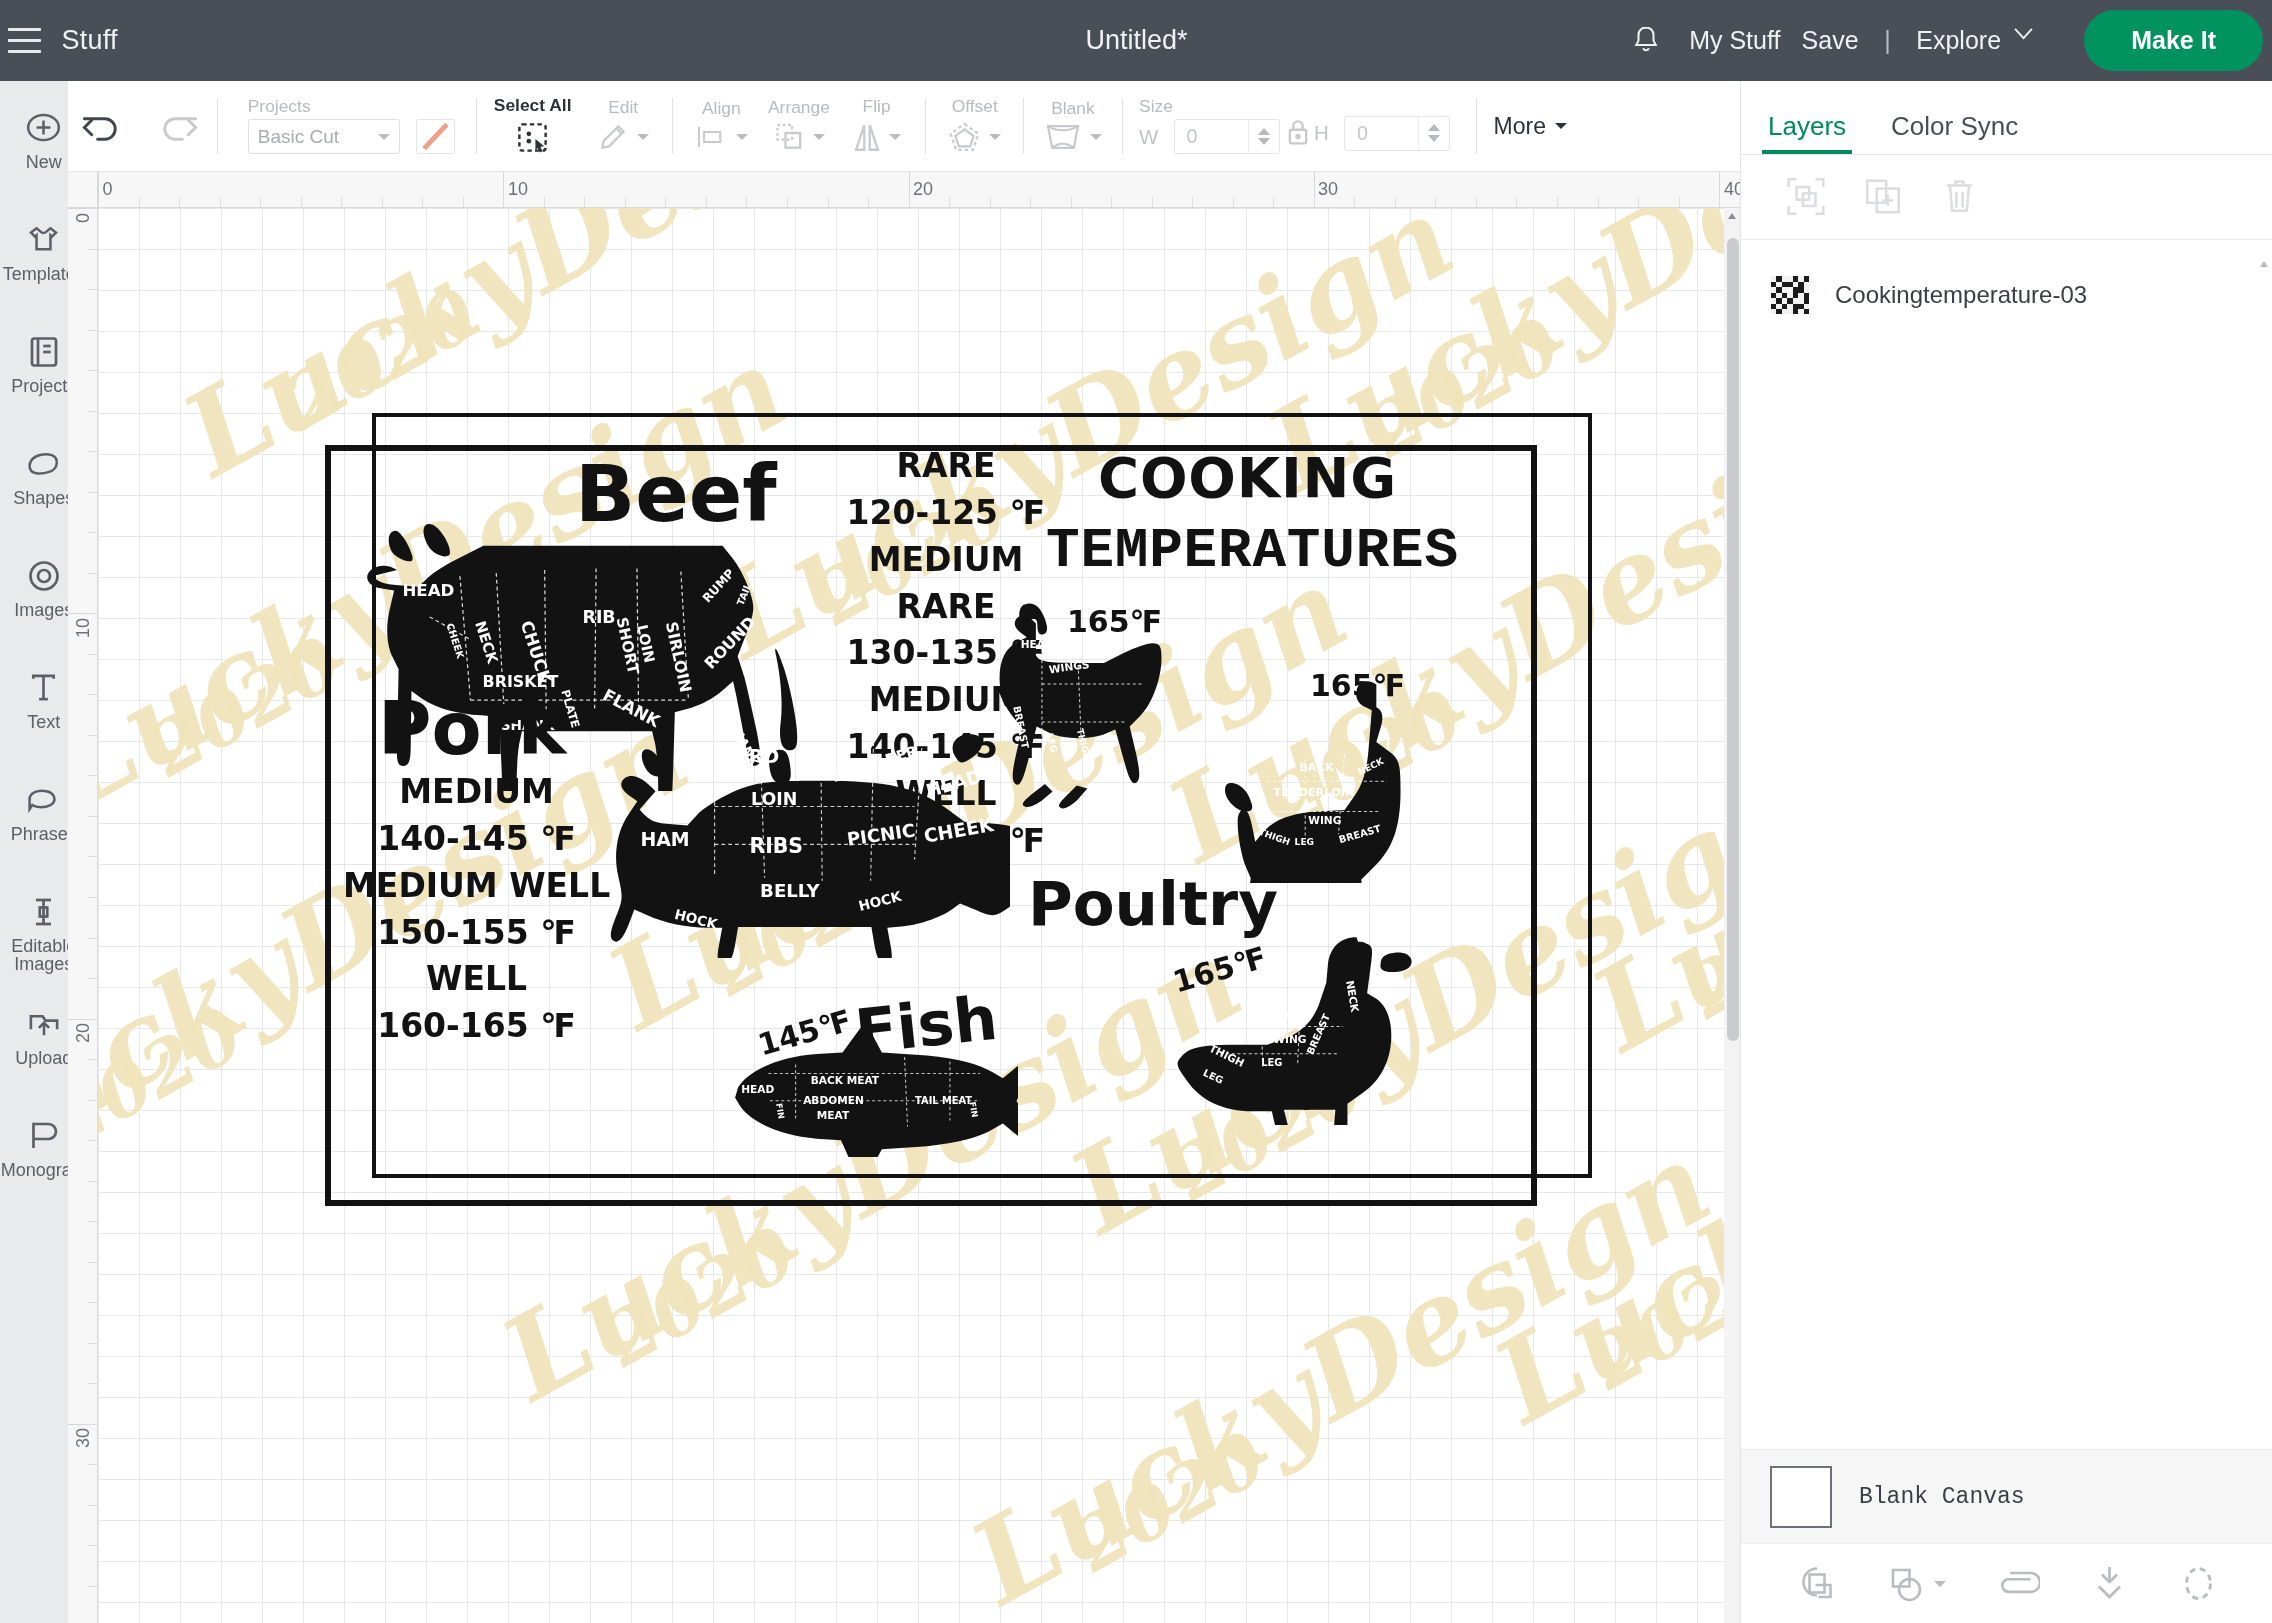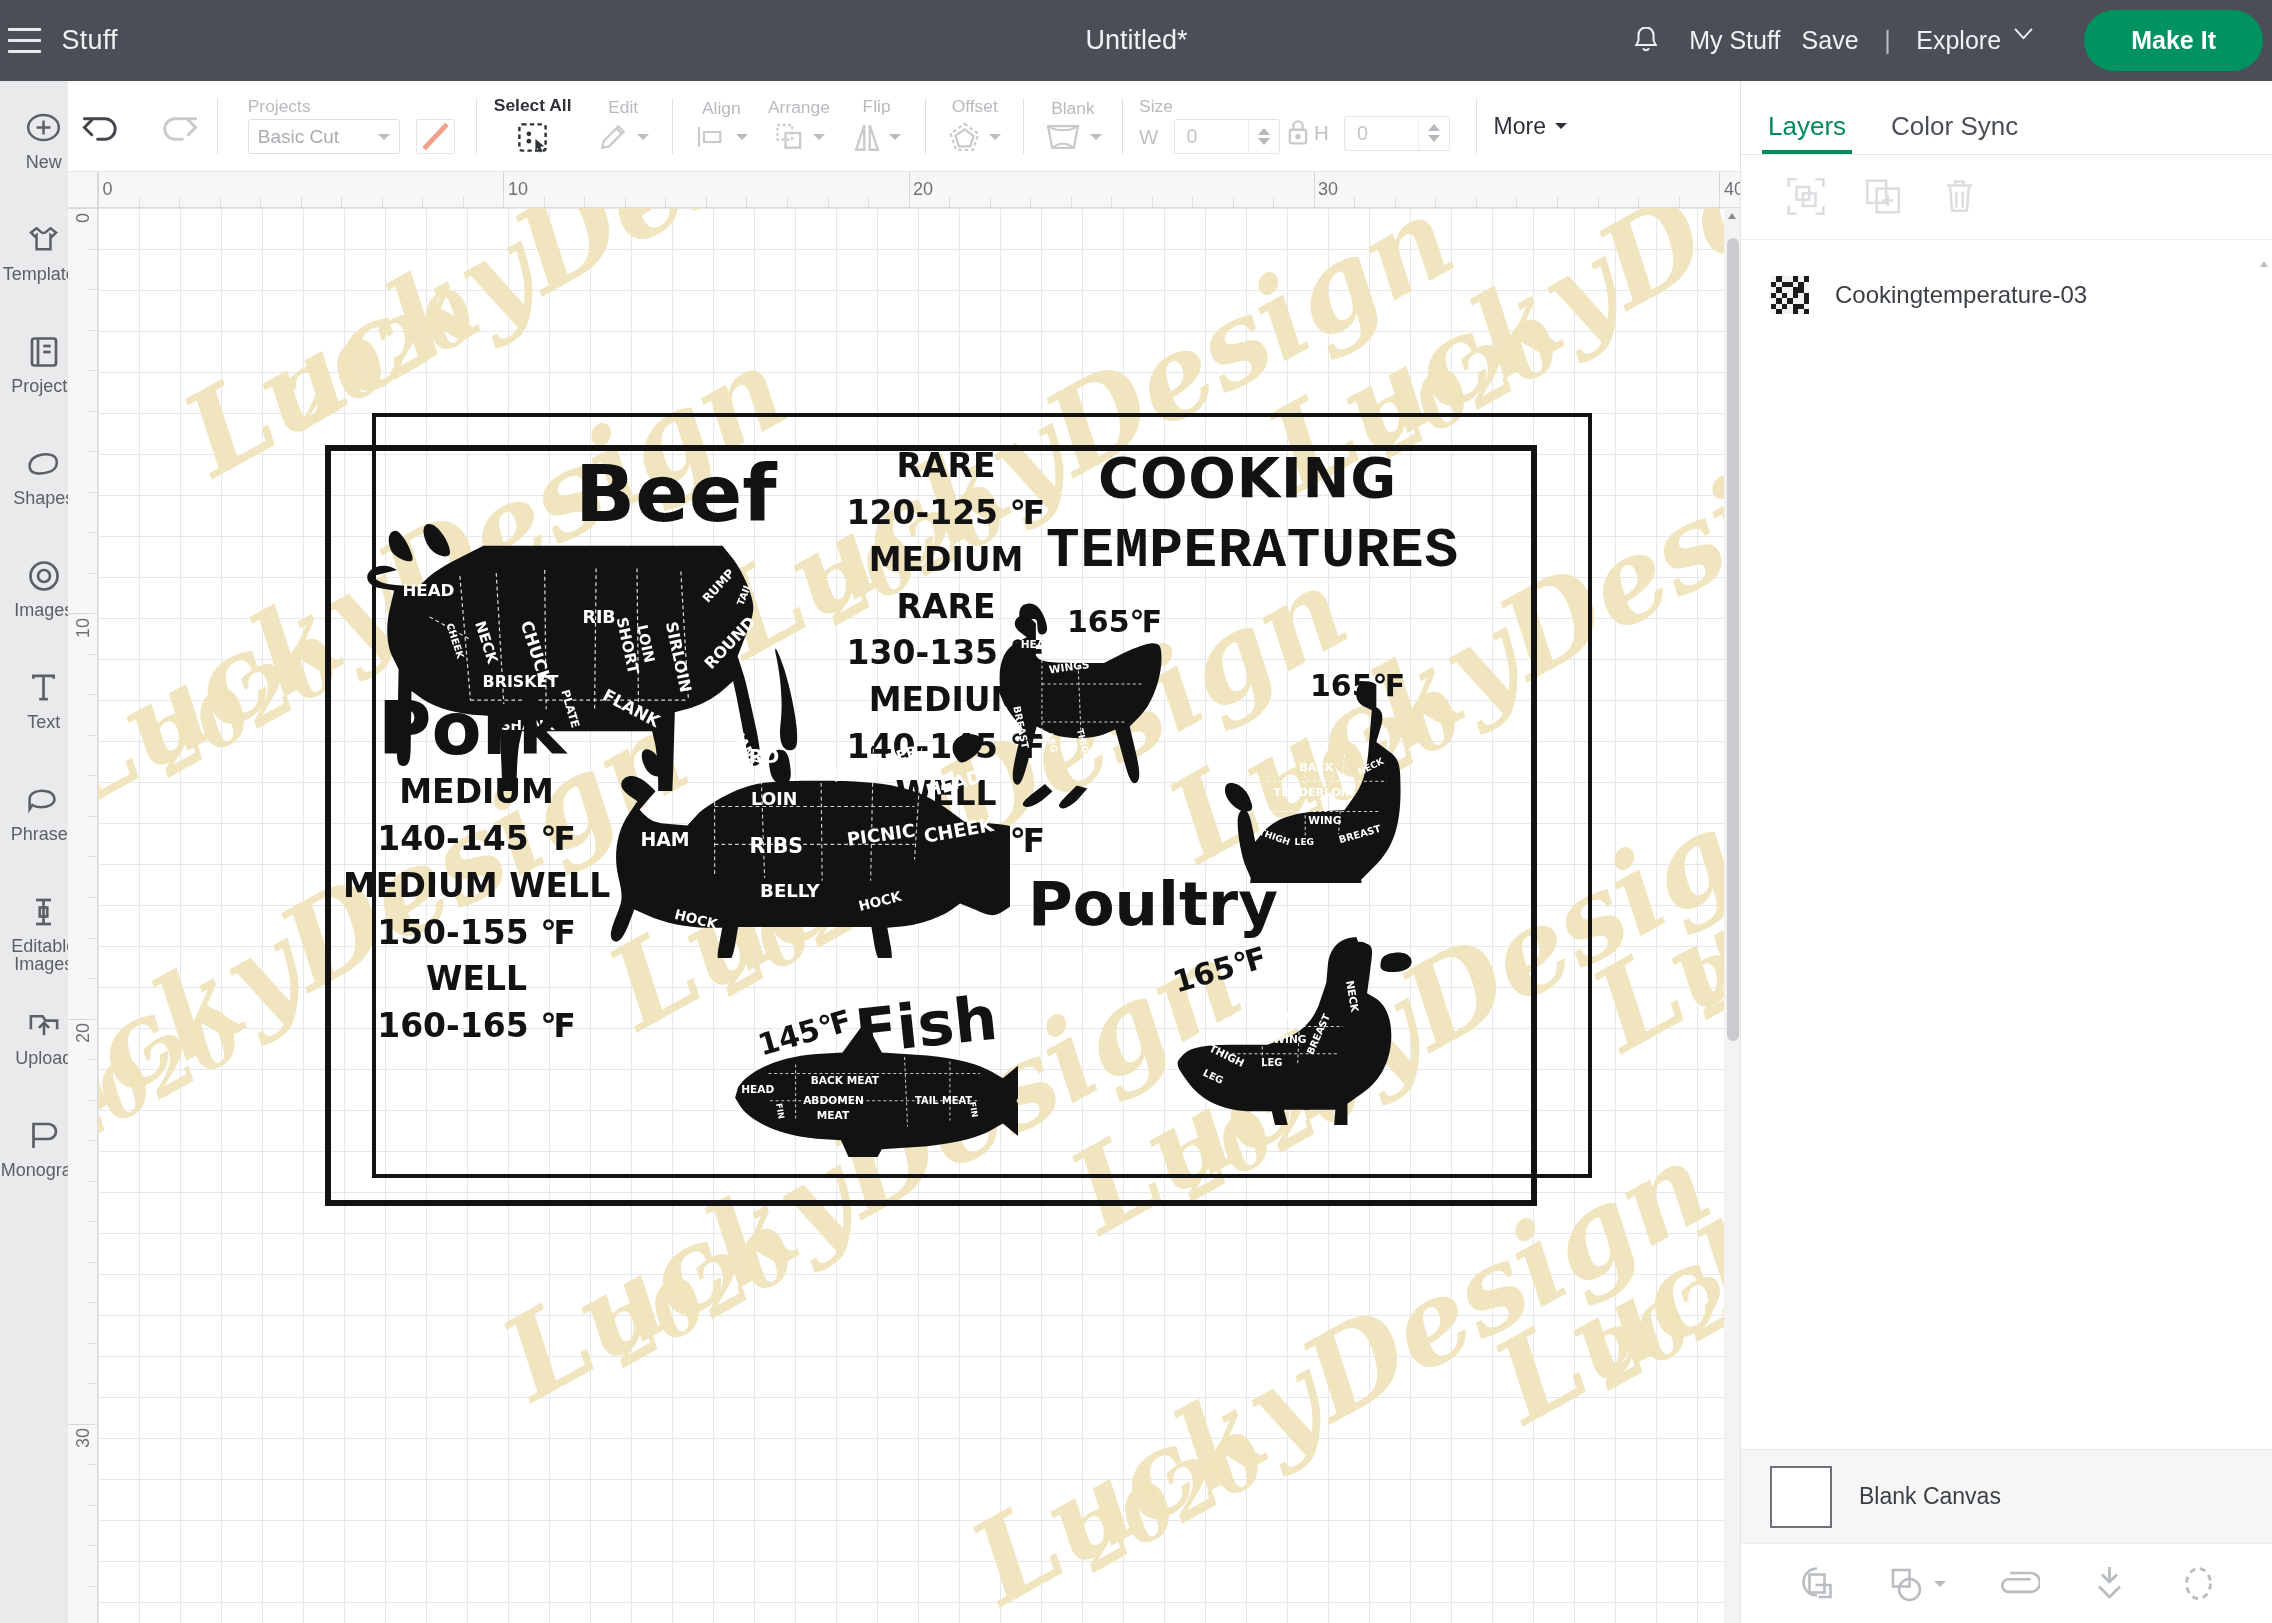--- a/index.html
+++ b/index.html
@@ -184,21 +184,21 @@
   .layer-thumb i { background: transparent; }
   .layer-thumb i.on { background: #f2f2f2; }
   .layer-name { font-size: 24px; color: #3a3f45; }
   #panel-scroll { position: absolute; right: 3px; top: 7.6px; width: 9px; height: 91px; }
   #panel-scroll .tri { width:0;height:0;border-left:4.5px solid transparent;border-right:4.5px solid transparent;border-bottom:6.8px solid #b9bcc0; }
   #canvas-row {
     height: 94px; background: #f6f6f7; border-top: 0.8px solid #e6e7e9;
     display: flex; align-items: center; gap: 27px; padding-left: 29px;
   }
   #canvas-swatch { width: 62px; height: 62px; background: #ffffff; border: 2.3px solid #6e7278; }
-  #canvas-row-label { font-size: 23px; color: #3a3f45; }
+  #canvas-row-label { font-size: 23px; color: #3a3f45; font-family: Liberation Mono, monospace; }
   #panel-footer {
     height: 80px; display: flex; align-items: center; justify-content: space-around;
     padding: 0 29px; border-top: 0.8px solid #eceded;
   }
   .foot-ico { display: flex; align-items: center; gap: 7.6px; cursor: pointer; }
 
   svg { display: block; }
 </style>
 </head>
 <body>

